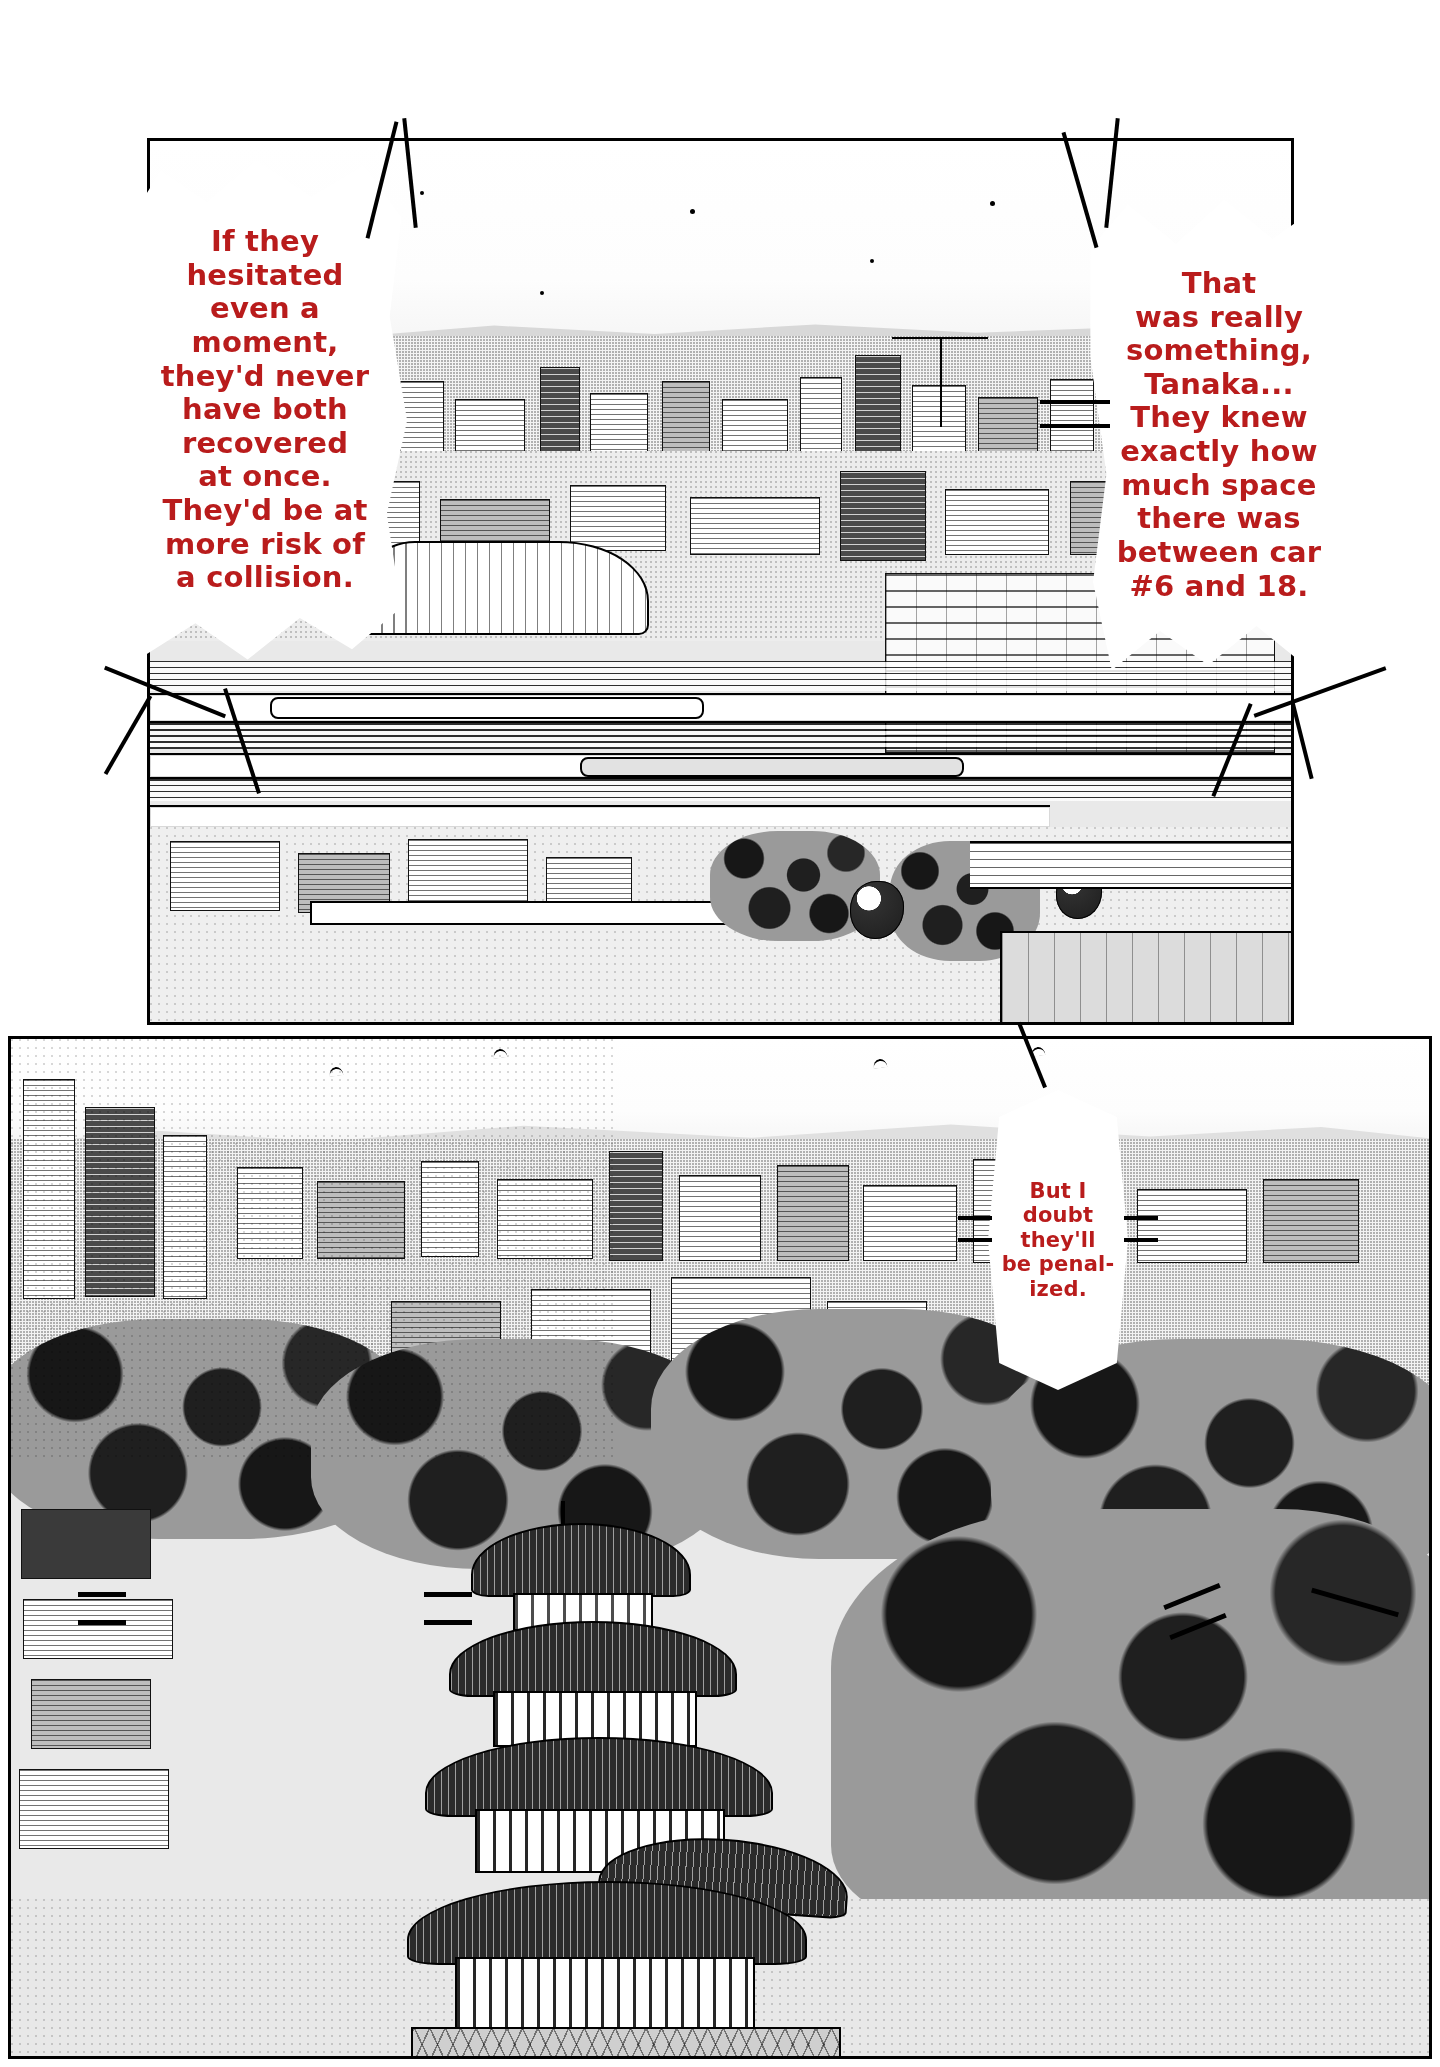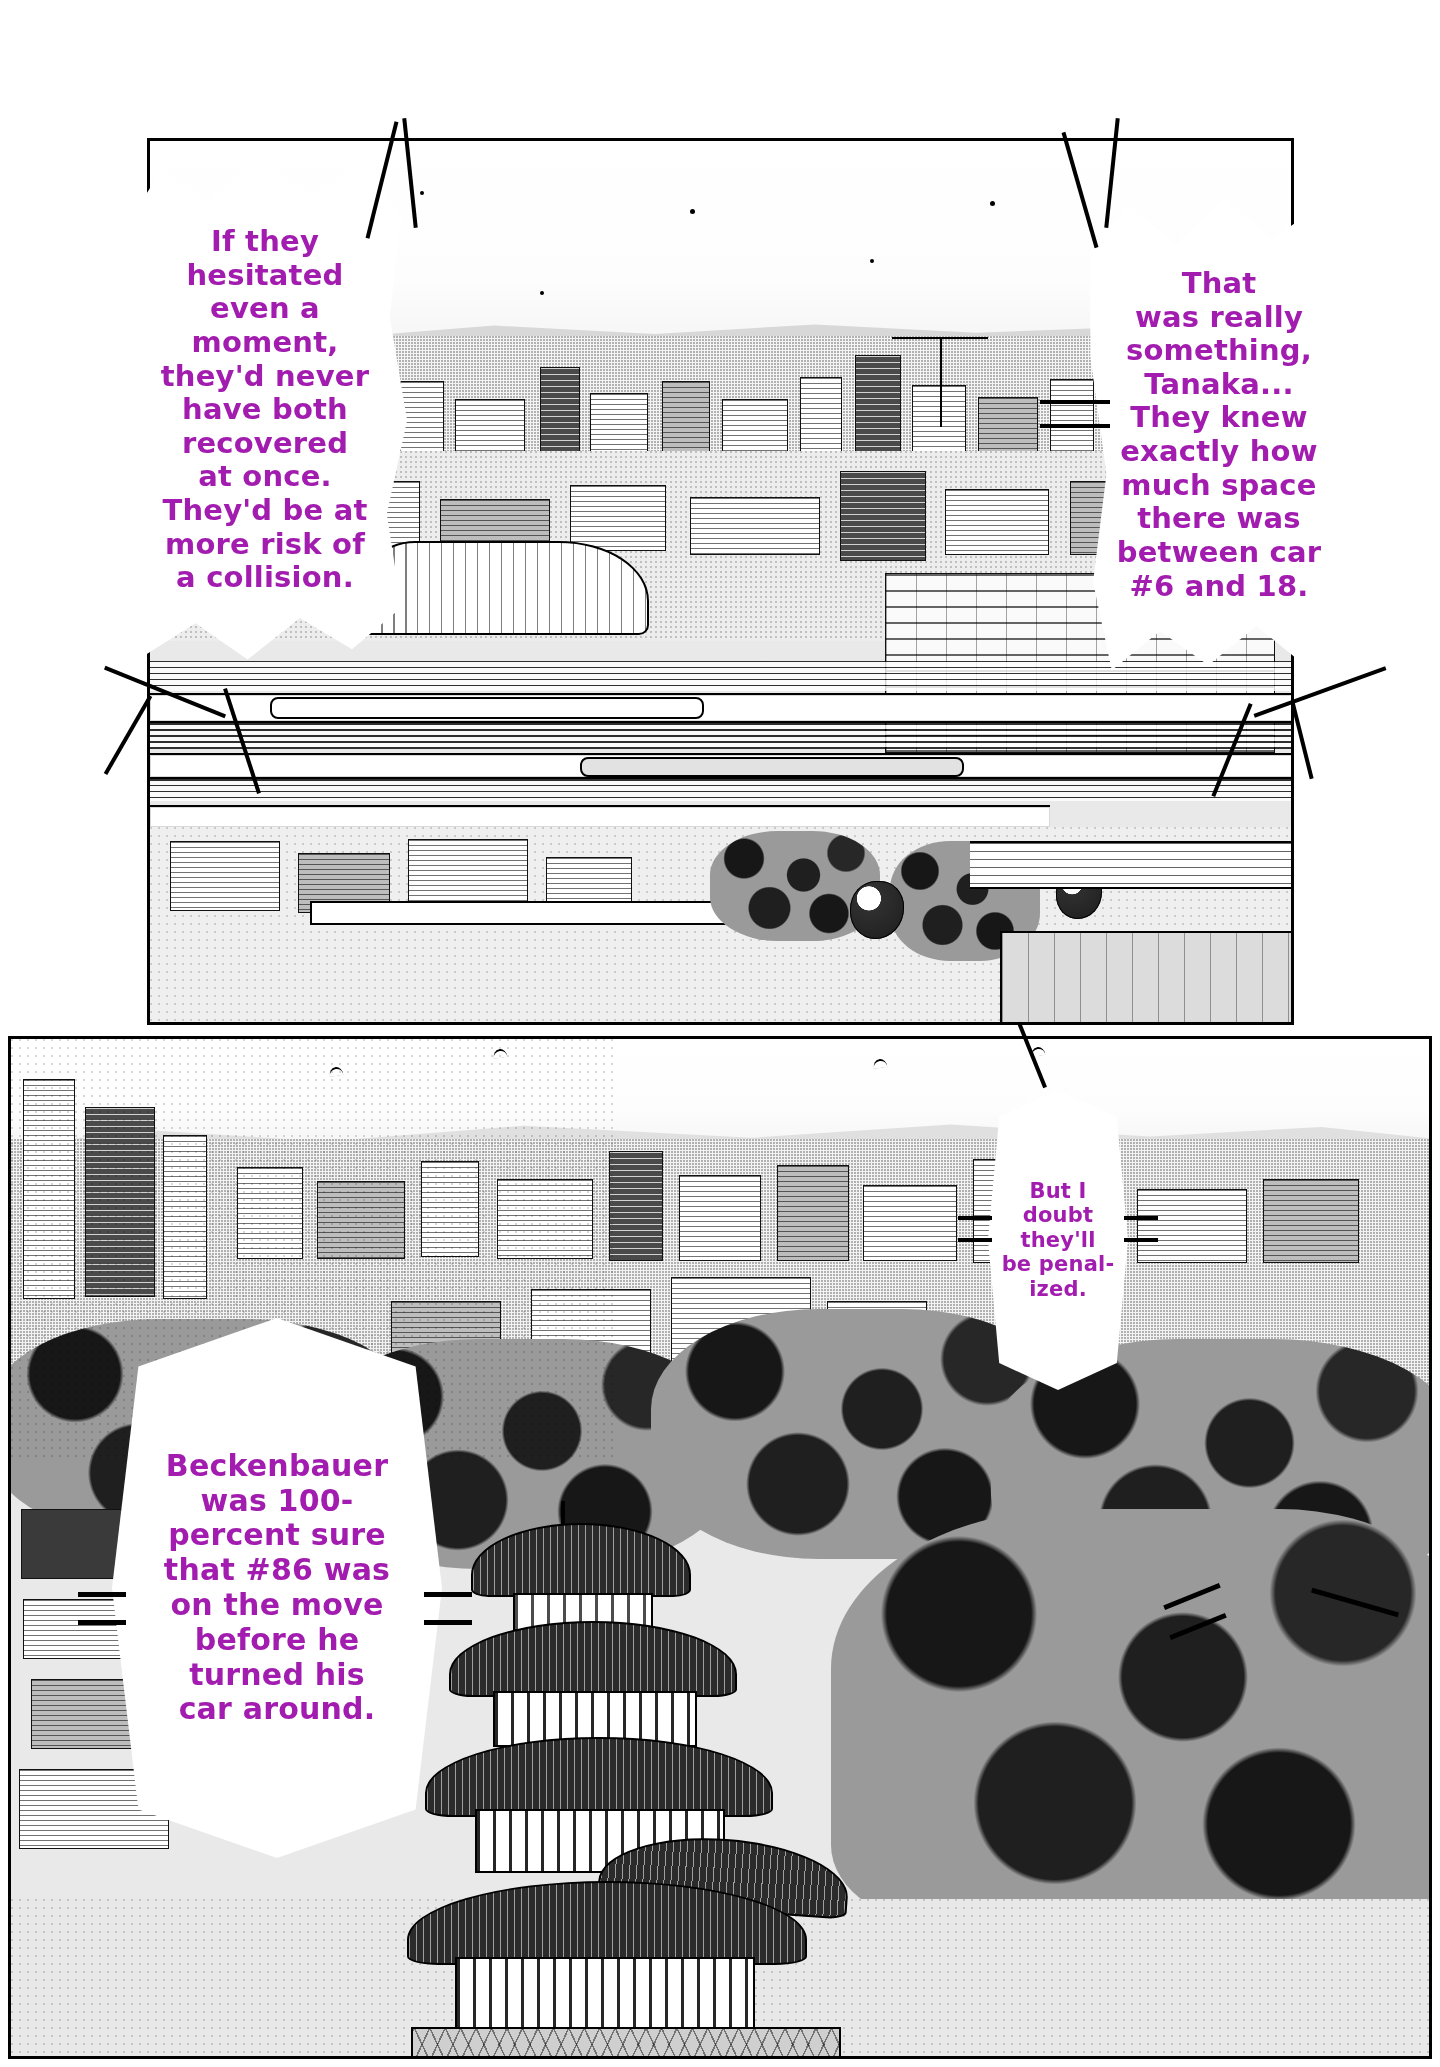--- a/index.html
+++ b/index.html
@@ -185,21 +185,21 @@
     box-sizing: border-box;
     background-image:
       repeating-linear-gradient(115deg, rgba(0,0,0,.45) 0 1.5px, transparent 1.5px 14px),
       repeating-linear-gradient(65deg, rgba(0,0,0,.45) 0 1.5px, transparent 1.5px 14px);
   }
 
   
   .balloon {
     position: absolute;
     background: #fff;
-    color: #a21caf;
+    color: #b91c1c;
     display: flex;
     align-items: center;
     justify-content: center;
     text-align: center;
     box-sizing: border-box;
   }
   .balloon .txt {
     display: block;
     white-space: pre-line;
     line-height: 1.16;
@@ -480,30 +480,20 @@
 
       <div class="stonewall" style="left:400px;top:988px;width:430px;height:35px;"></div>
 
       <div class="bird" style="left:318px;top:28px;"></div>
       <div class="bird" style="left:482px;top:10px;"></div>
       <div class="bird" style="left:862px;top:20px;"></div>
       <div class="bird" style="left:1020px;top:8px;"></div>
     </div>
   </div>
 
-  <div class="balloon b-hex" style="left:112px;top:1318px;width:330px;height:540px;">
-    <span class="txt" style="font-size:30px;">Beckenbauer
-was 100-
-percent sure
-that #86 was
-on the move
-before he
-turned his
-car around.</span>
-  </div>
   <div class="spike" style="left:78px;top:1592px;width:48px;height:5px;"></div>
   <div class="spike" style="left:78px;top:1620px;width:48px;height:5px;"></div>
   <div class="spike" style="left:424px;top:1592px;width:48px;height:5px;"></div>
   <div class="spike" style="left:424px;top:1620px;width:48px;height:5px;"></div>
 
   <div class="balloon b-hex" style="left:988px;top:1090px;width:140px;height:300px;">
     <span class="txt" style="font-size:21px;">But I
 doubt
 they'll
 be penal-

